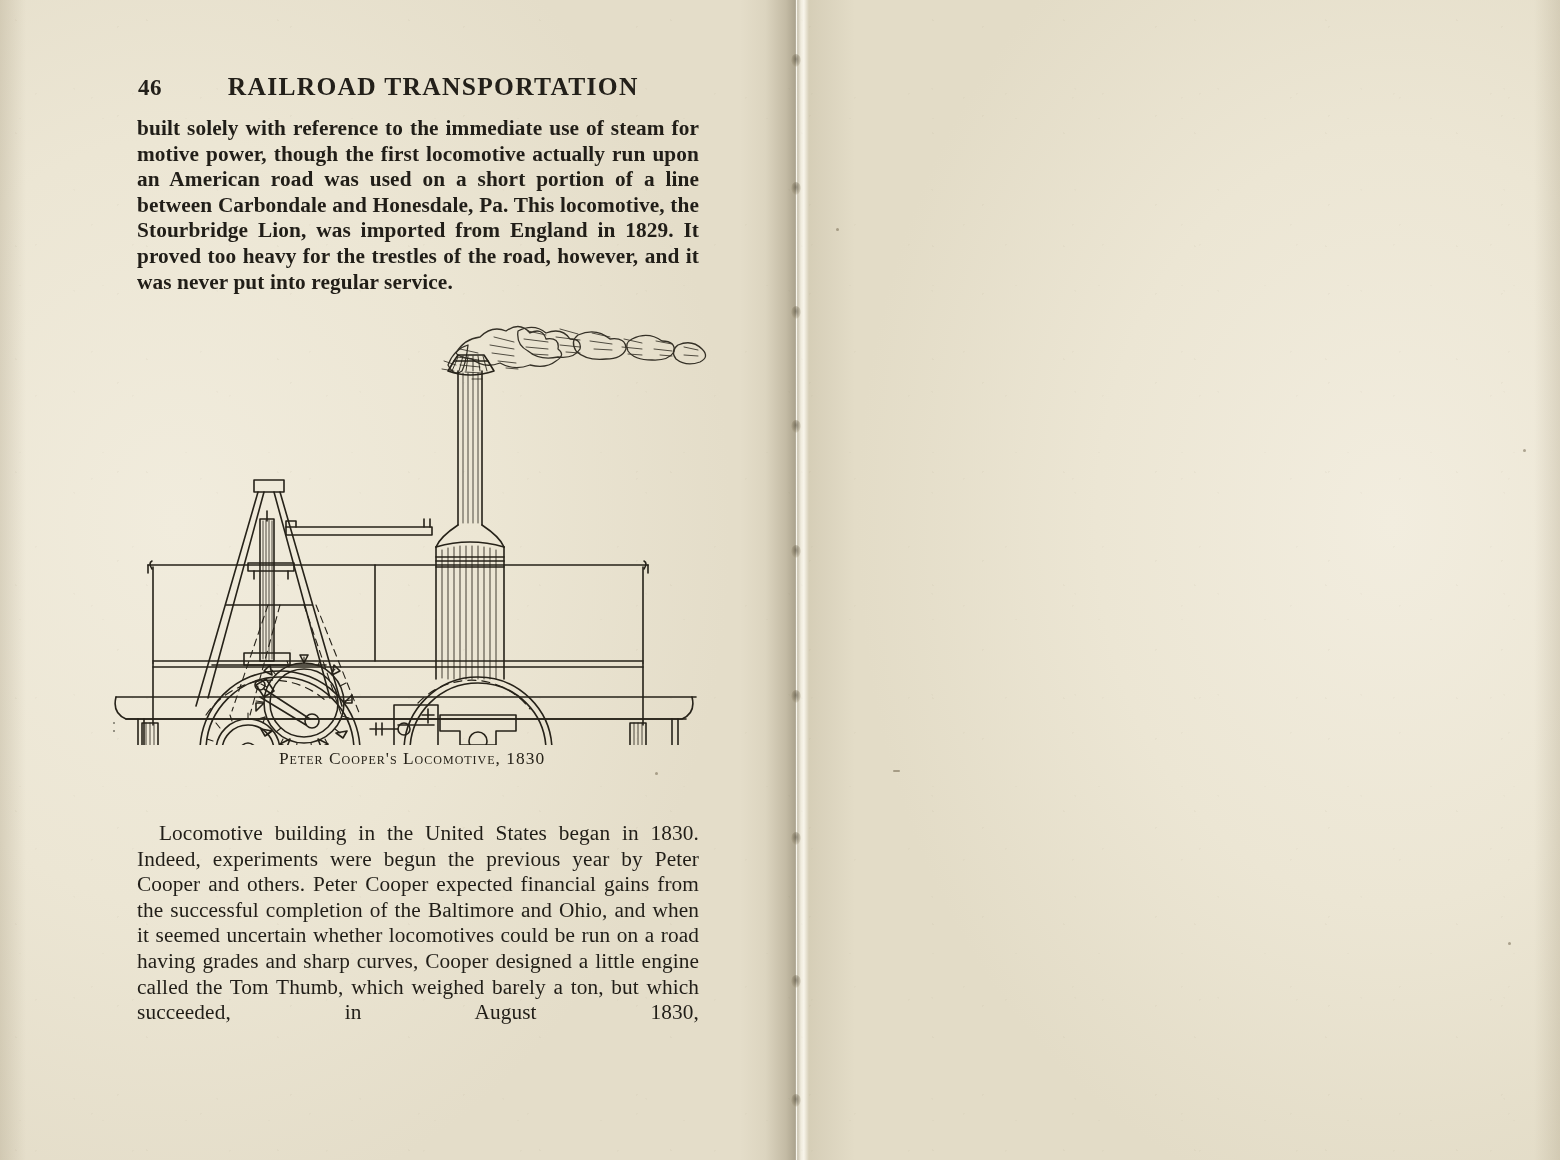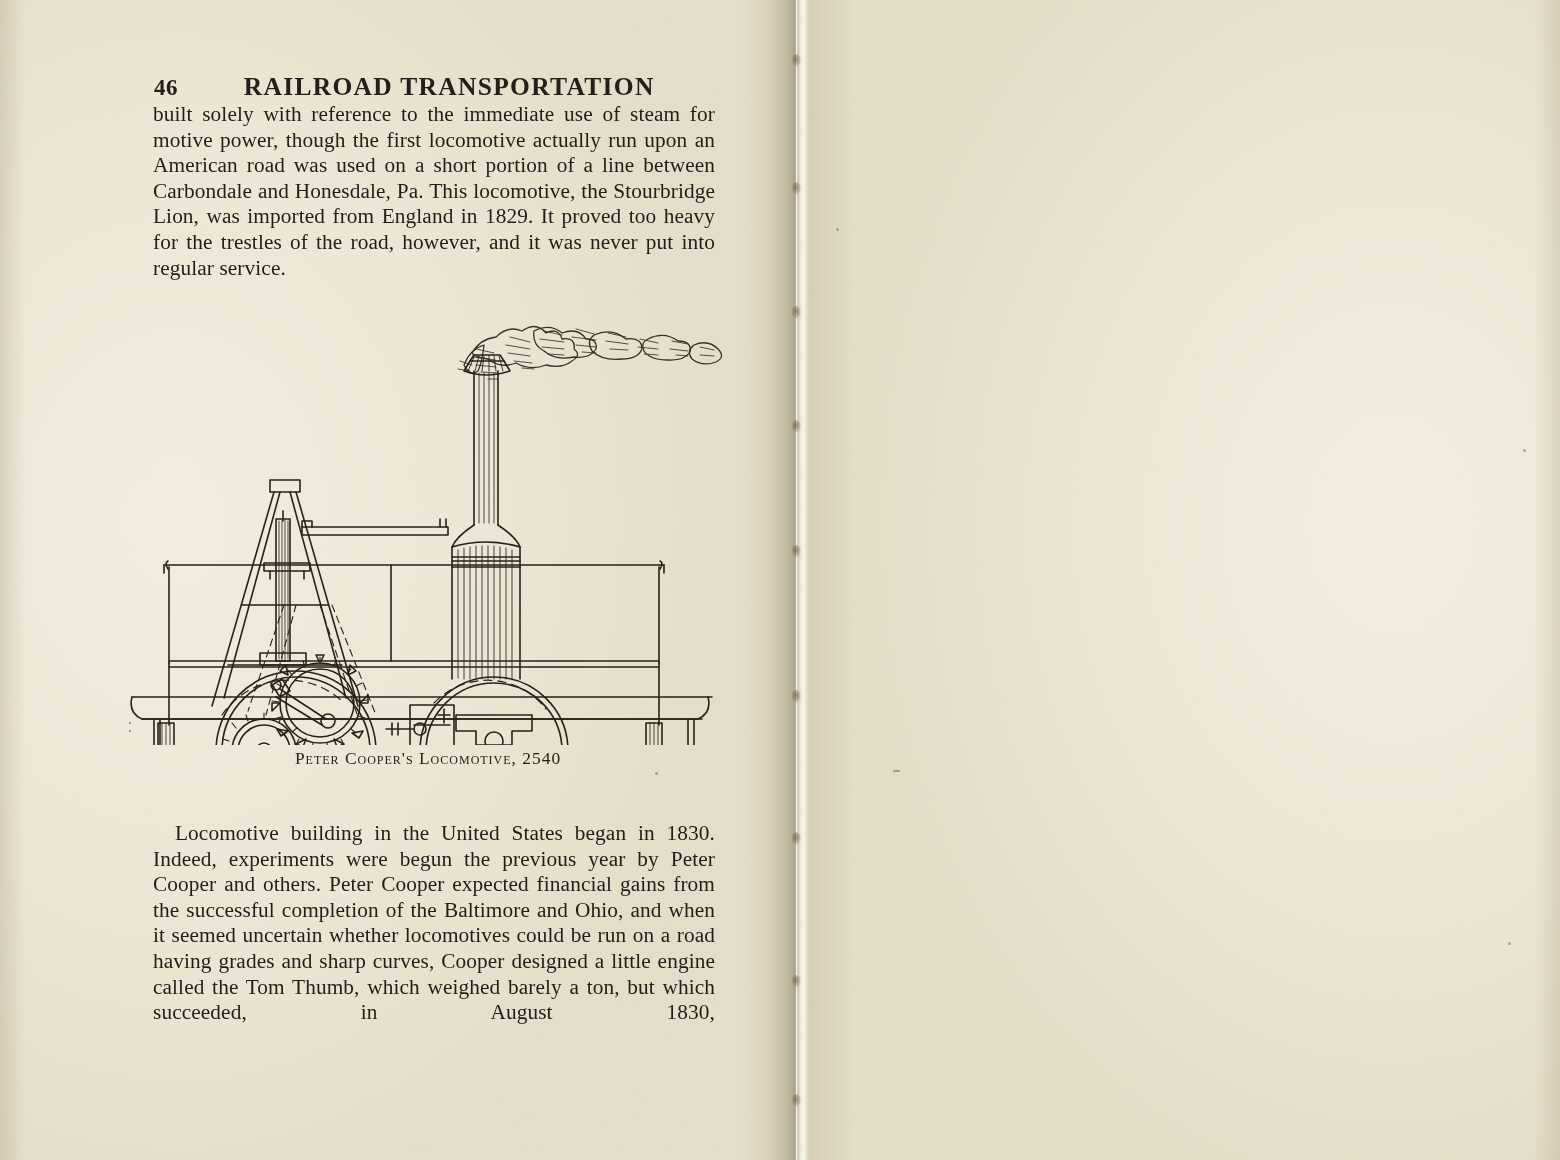--- a/index.html
+++ b/index.html
@@ -79,21 +79,21 @@
     background: radial-gradient(ellipse at 50% 40%, rgba(70,62,44,.55) 0%, rgba(140,128,98,.25) 60%, rgba(140,128,98,0) 72%);
     border-radius: 50% 50% 42% 42%;
   }
 
   
   .page {
     position: absolute;
     top: 0;
     height: 1160px;
   }
-  .page-left  { left: 0;    width: 673px; margin-left: 16px; }
+  .page-left  { left: 0;    width: 673px; }
   .page-right { left: 795px;width: 765px; }
 
   .running-head {
     position: absolute;
     font-family: "Liberation Serif", serif;
     color: #23201a;
     white-space: nowrap;
   }
   .rh-left  { left: 138px; top: 72px; }
 
@@ -127,21 +127,21 @@
 
   
   .column p::after {
     content: "";
     display: inline-block;
     width: 100%;
   }
   .column p.nostretch::after { content: none; }
 
   
-  .blk-l1 { top: 102px; }
+  .blk-l1 { top: 116px; font-weight: bold; }
   .blk-l2 { top: 821px; }
 
   
   .figure {
     position: absolute;
     left: 108px;
     top: 305px;
     width: 608px;
     height: 470px;
   }
@@ -400,21 +400,21 @@
             <path d="M6 426 l0 0"></path>
             <path d="M8 496 h596" stroke-width="3.2"></path>
             <path d="M6 503 h598" stroke-width="1.4"></path>
             <path d="M6 512 h598" stroke-width="1.1"></path>
             <path d="M8 520 h596" stroke-width="2.6"></path>
             <path d="M8 496 l-2 24 M604 496 l0 24"></path>
           </g>
 
         </g>
       </svg>
-      <div class="fig-caption">Peter Cooper's Locomotive, 2540</div>
+      <div class="fig-caption">Peter Cooper's Locomotive, 1830</div>
     </div>
 
     <div class="column col-left blk-l2">
       <p class="indent">Locomotive building in the United States began in 1830. Indeed, experiments were begun the previous year by Peter Cooper and others.  Peter Cooper expected financial gains from the successful completion of the Baltimore and Ohio, and when it seemed uncertain whether locomotives could be run on a road having grades and sharp curves, Cooper designed a little engine called the Tom Thumb, which weighed barely a ton, but which succeeded, in August 1830,</p>
     </div>
   </div>
 
   <div class="page page-right">
 
     

